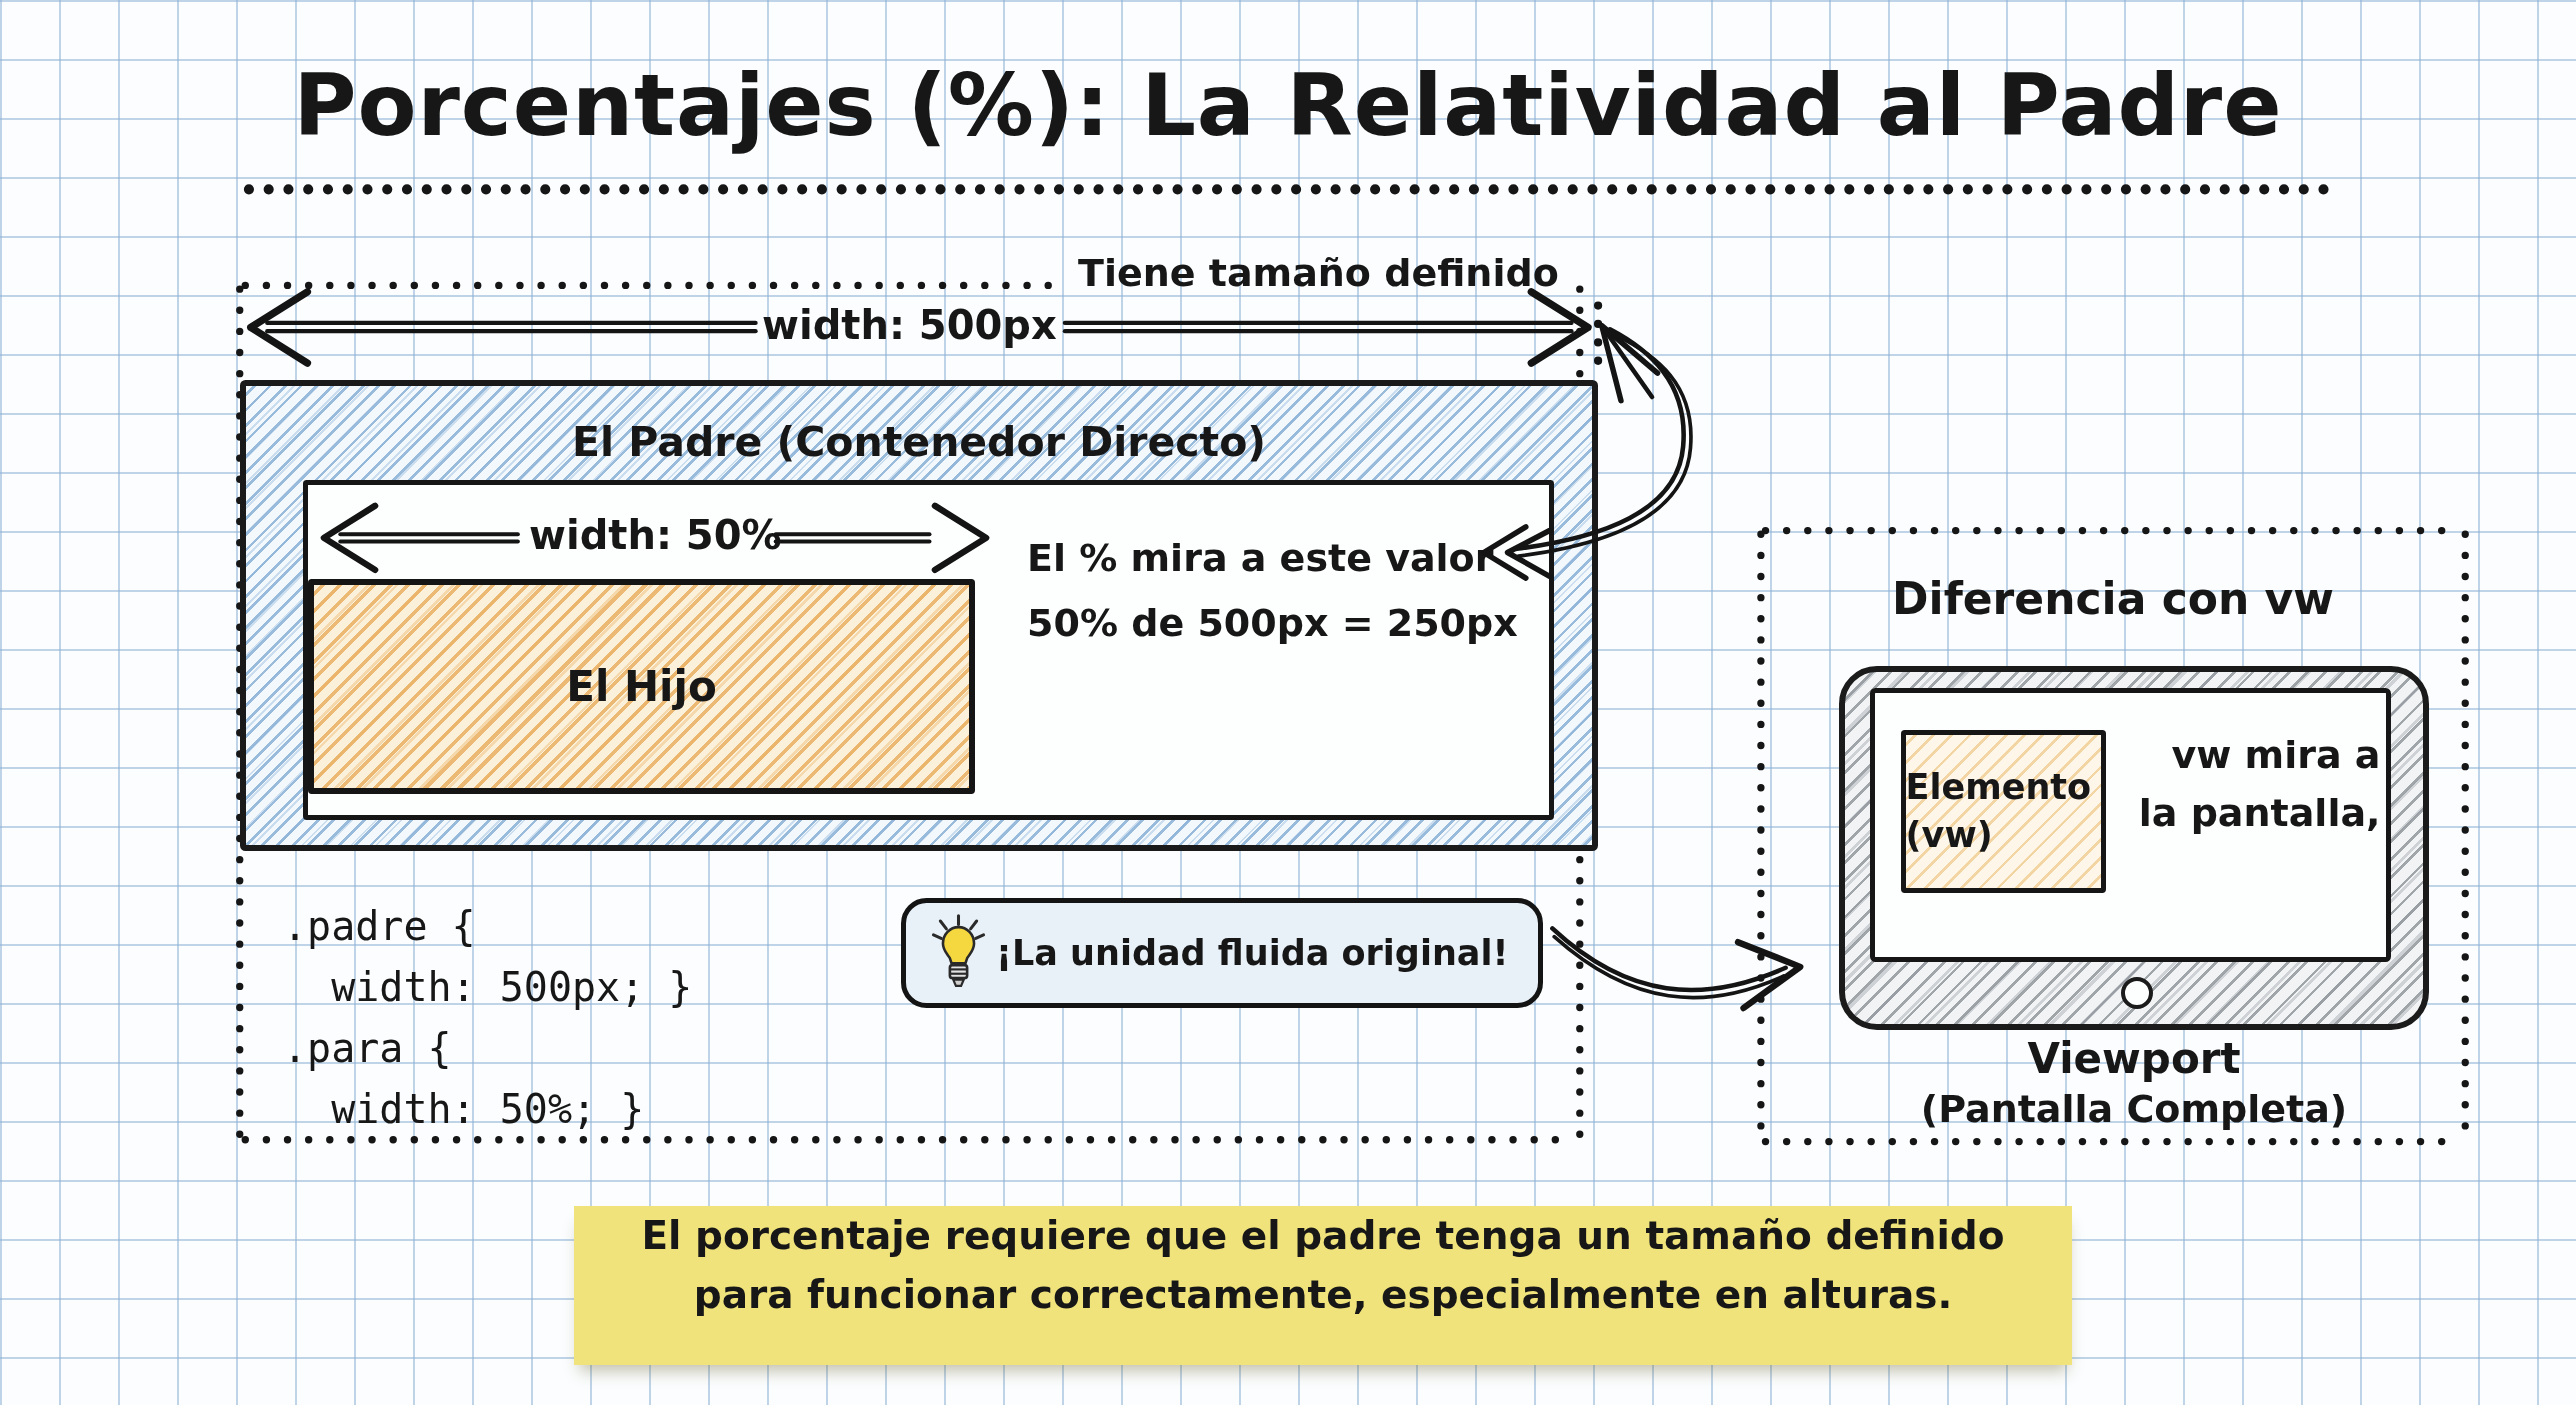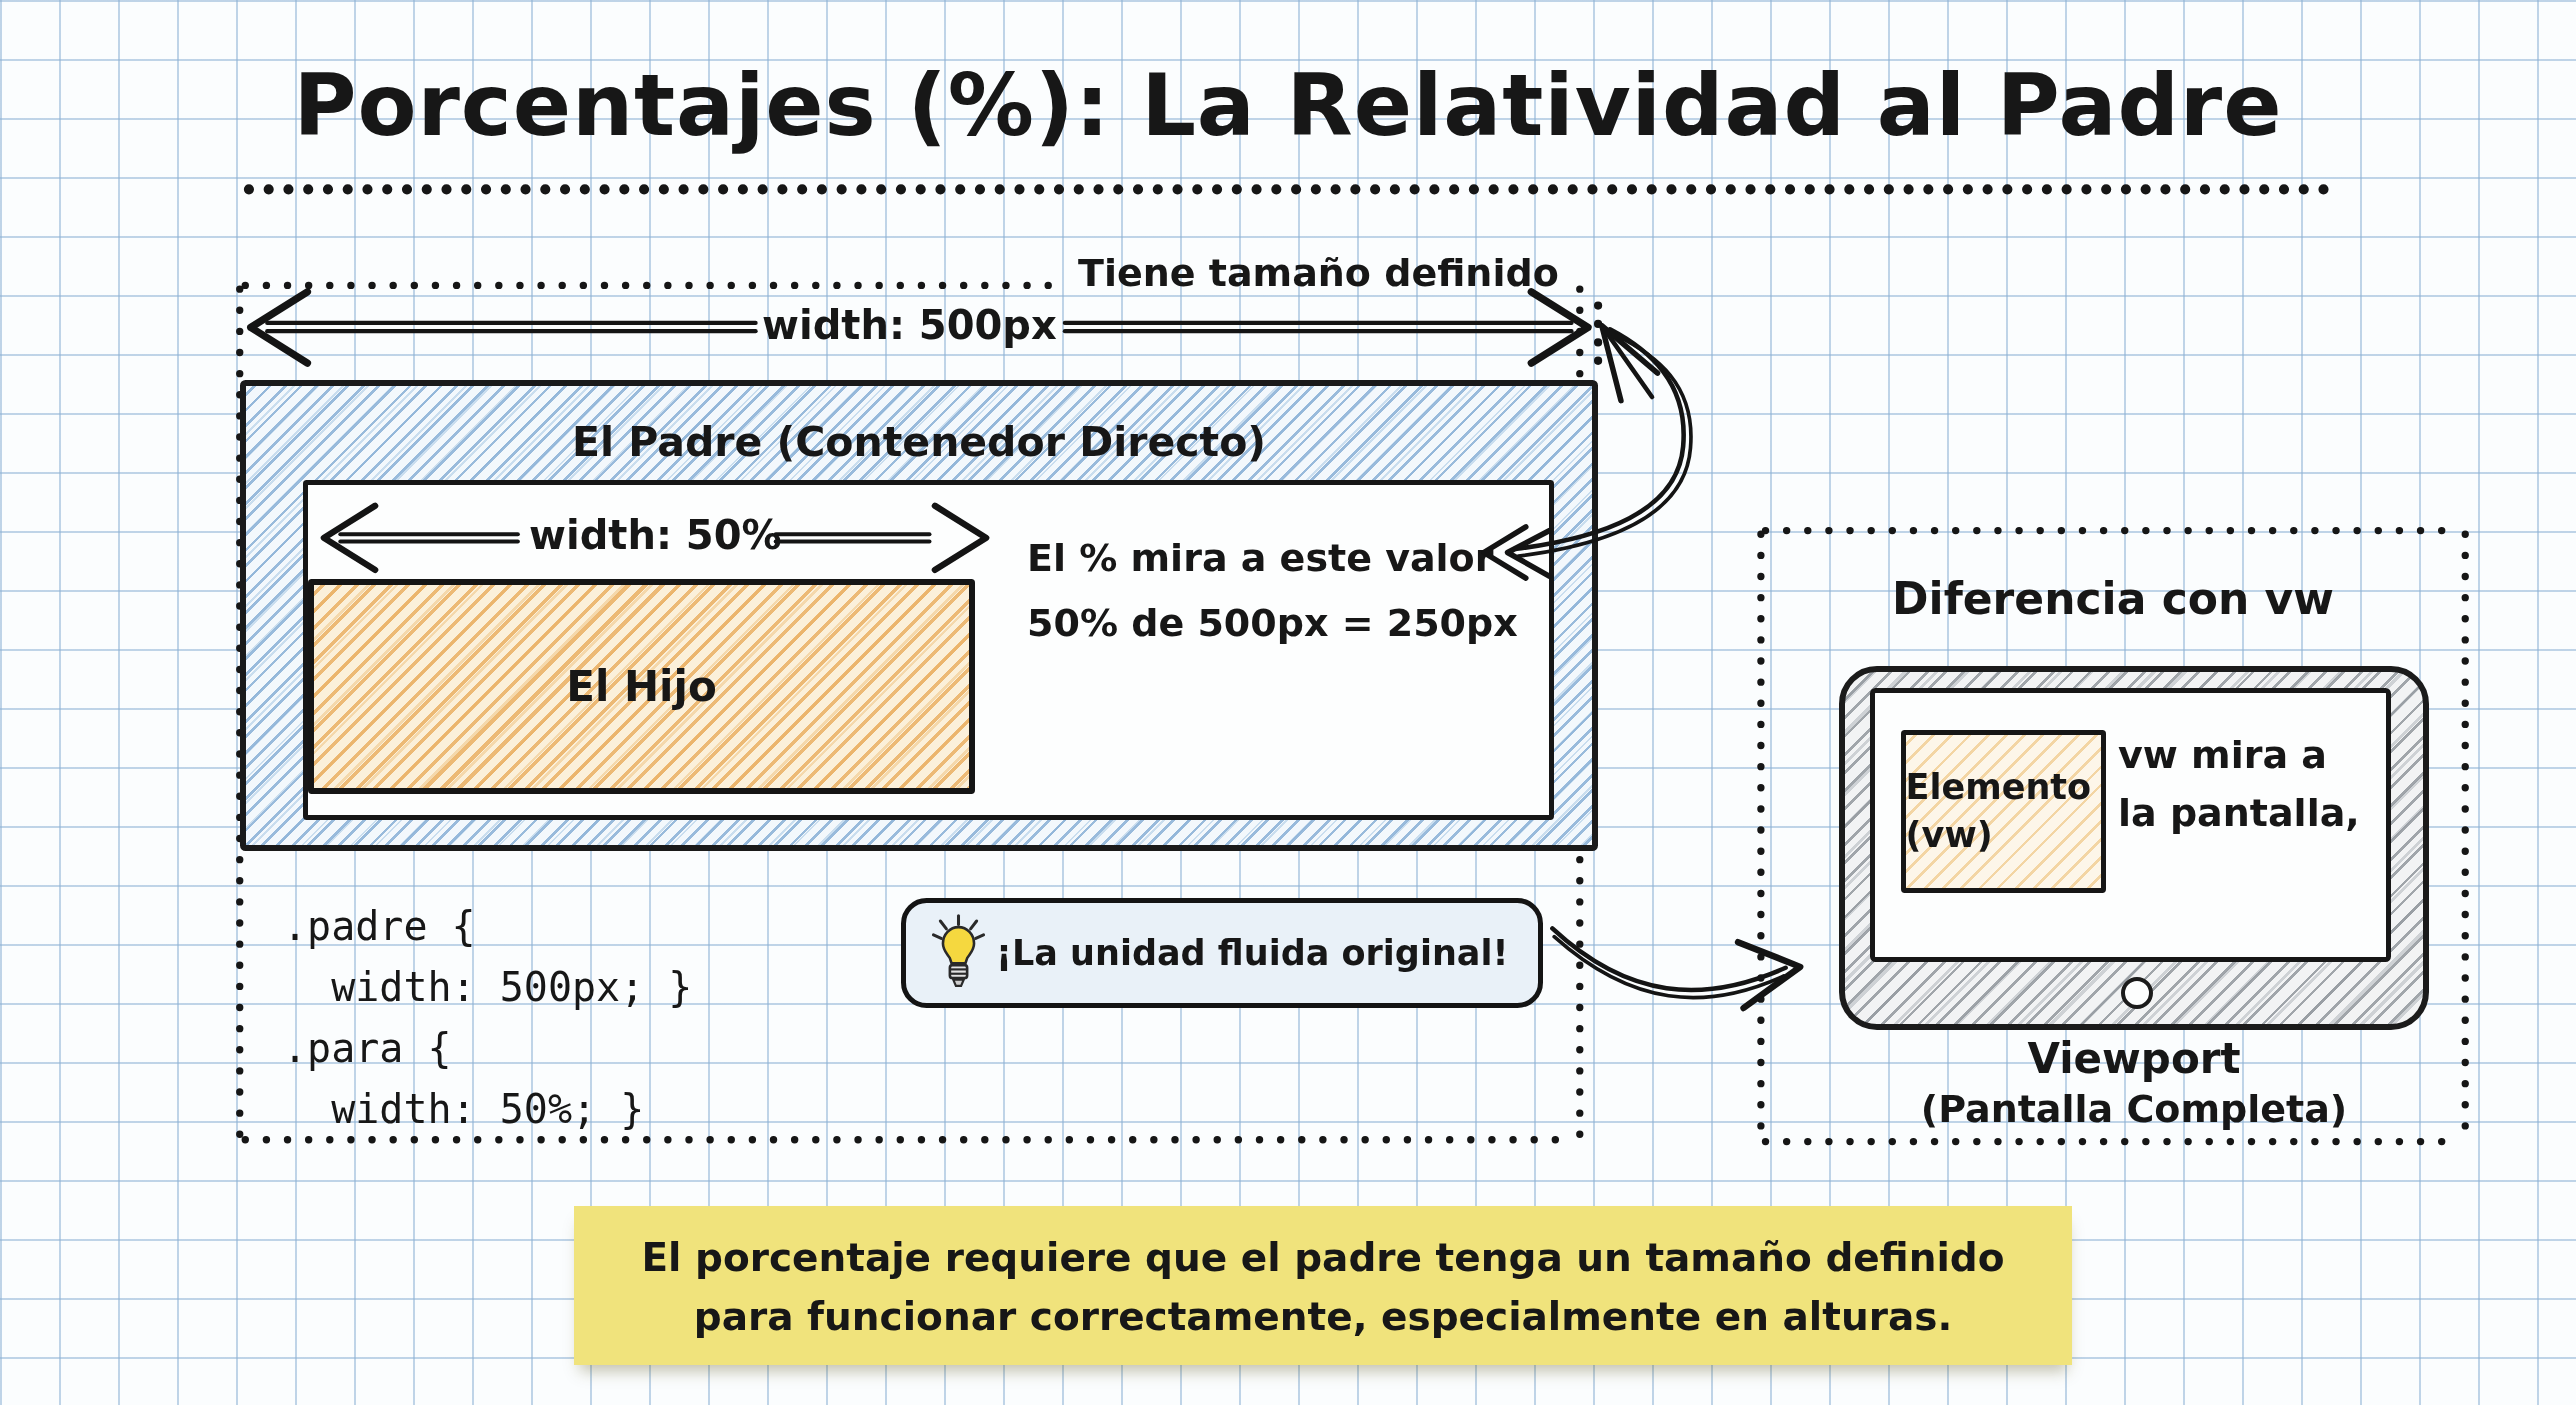--- a/index.html
+++ b/index.html
@@ -57,27 +57,27 @@
   .code-block{left:283px;top:896px;font-family:"DejaVu Sans Mono", monospace;font-size:40px;line-height:61px;font-weight:400;}
   .code-block div{white-space:pre;}
 
   .callout{left:901px;top:898px;width:642px;height:110px;background:#e9f1f8;border:5.5px solid #141414;border-radius:25.6px;box-sizing:border-box;display:flex;align-items:center;gap:9px;padding-left:24px;}
   .callout-text{font-size:35px;font-weight:600;white-space:nowrap;}
 
   .vw-heading{left:1761px;top:573px;width:704px;text-align:center;font-size:44px;font-weight:700;}
   .tablet{left:1839px;top:666px;width:590px;height:364px;border:6.4px solid #1b1b1b;border-radius:38px;box-sizing:border-box;}
   .screen{left:25px;top:15.6px;width:521px;height:274px;background:#fdfefe;border:5.5px solid #161616;border-radius:5.5px;box-sizing:border-box;}
   .elemento-box{left:25.6px;top:37px;width:205px;height:163px;border:5.5px solid #161616;border-radius:3.7px;box-sizing:border-box;display:flex;flex-direction:column;justify-content:center;font-size:35px;font-weight:600;line-height:48px;}
-  .vw-note{left:243px;right:5.5px;top:33px;text-align:left;font-size:38px;font-weight:600;line-height:58px;}
+  .vw-note{left:243px;right:5.5px;top:33px;text-align:right;font-size:38px;font-weight:600;line-height:58px;}
   .home-btn{left:50%;margin-left:-12.8px;bottom:14.6px;width:24px;height:24px;border:4.6px solid #1b1b1b;border-radius:50%;background:#fdfefe;}
   .vp-caption{left:1839px;width:590px;text-align:center;font-weight:700;}
   .vp1{top:1034px;font-size:42px;}
   .vp2{top:1087px;font-size:38px;font-weight:600;}
 
-  .note{left:574px;top:1206px;width:1498px;height:159px;background:#f0e37c;box-shadow:0 11px 14.6px -5.5px rgba(90,80,20,.35);text-align:center;padding-top:22px;box-sizing:border-box;font-size:39px;font-weight:600;line-height:59px;}
+  .note{left:574px;top:1206px;width:1498px;height:159px;background:#f0e37c;box-shadow:0 11px 14.6px -5.5px rgba(90,80,20,.35);text-align:center;box-sizing:border-box;font-size:39px;font-weight:600;line-height:59px;}
 </style>
 </head>
 <body>
 
 <div class="canvas">
 
   <svg class="layer z1" width="2576" height="1405" viewBox="0 0 2816 1536">
     <g stroke="#161616" fill="none" stroke-linecap="round">
 
       <line x1="272" y1="207" x2="2558" y2="207" stroke-width="11" stroke-dasharray="0.1 21.5"></line>

